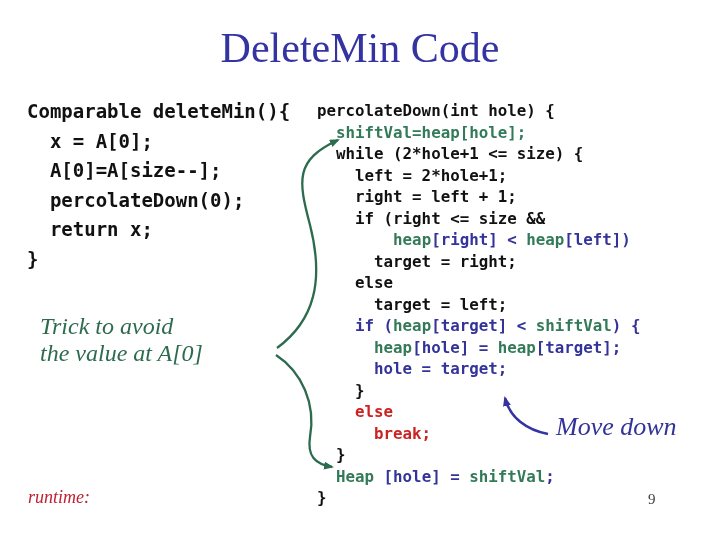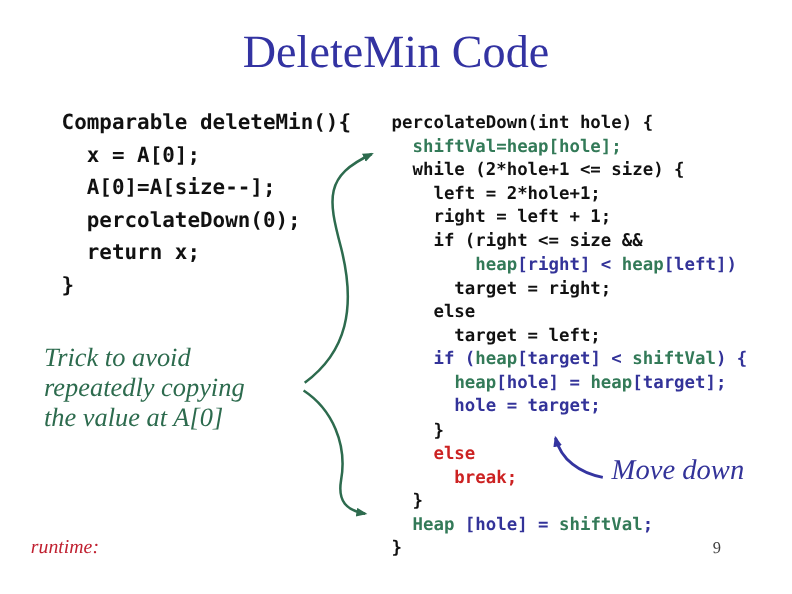--- a/index.html
+++ b/index.html
@@ -32,26 +32,26 @@
     font-weight: bold;
     white-space: pre;
   }
   .code-left {
     left: 27px; top: 97px;
     font-size: 19px;
     line-height: 29.6px;
     color: var(--code_black, #111);
   }
   .code-right {
-    left: 327px; top: 100px;
+    left: 317px; top: 100px;
     font-size: 15.8px;
     line-height: 21.5px;
     color: var(--code_black, #111);
   }
-  .code-line { white-space: pre; margin-left: 29px; }
+  .code-line { white-space: pre; }
   .trick-note {
     position: absolute;
     left: 40px; top: 313px;
     width: 240px;
     text-align: left;
     font-style: italic;
     font-size: 24px;
     line-height: 27px;
     color: var(--note_green, #2d6b4e);
   }
@@ -89,21 +89,20 @@
 <div class="slide">
 
   <h1 class="title">DeleteMin Code</h1>
 
   <div class="code code-left"><div class="code-line"><span style="color: rgb(17, 17, 17);">Comparable deleteMin(){</span></div><div class="code-line"><span style="color: rgb(17, 17, 17);">  x = A[0];</span></div><div class="code-line"><span style="color: rgb(17, 17, 17);">  A[0]=A[size--];</span></div><div class="code-line"><span style="color: rgb(17, 17, 17);">  percolateDown(0);</span></div><div class="code-line"><span style="color: rgb(17, 17, 17);">  return x;</span></div><div class="code-line"><span style="color: rgb(17, 17, 17);">}</span></div></div>
 
   <div class="code code-right"><div class="code-line"><span style="color: rgb(17, 17, 17);">percolateDown(int hole) {</span></div><div class="code-line"><span style="color: rgb(51, 122, 88);">  shiftVal=heap[hole];</span></div><div class="code-line"><span style="color: rgb(17, 17, 17);">  while (2*hole+1 &lt;= size) {</span></div><div class="code-line"><span style="color: rgb(17, 17, 17);">    left = 2*hole+1;</span></div><div class="code-line"><span style="color: rgb(17, 17, 17);">    right = left + 1;</span></div><div class="code-line"><span style="color: rgb(17, 17, 17);">    if (right &lt;= size &amp;&amp;</span></div><div class="code-line"><span style="color: rgb(17, 17, 17);">        </span><span style="color: rgb(51, 122, 88);">heap</span><span style="color: rgb(51, 51, 153);">[right] &lt; </span><span style="color: rgb(51, 122, 88);">heap</span><span style="color: rgb(51, 51, 153);">[left])</span></div><div class="code-line"><span style="color: rgb(17, 17, 17);">      target = right;</span></div><div class="code-line"><span style="color: rgb(17, 17, 17);">    else</span></div><div class="code-line"><span style="color: rgb(17, 17, 17);">      target = left;</span></div><div class="code-line"><span style="color: rgb(51, 51, 153);">    if (</span><span style="color: rgb(51, 122, 88);">heap</span><span style="color: rgb(51, 51, 153);">[target] &lt; </span><span style="color: rgb(51, 122, 88);">shiftVal</span><span style="color: rgb(51, 51, 153);">) {</span></div><div class="code-line"><span style="color: rgb(51, 51, 153);">      </span><span style="color: rgb(51, 122, 88);">heap</span><span style="color: rgb(51, 51, 153);">[hole] = </span><span style="color: rgb(51, 122, 88);">heap</span><span style="color: rgb(51, 51, 153);">[target];</span></div><div class="code-line"><span style="color: rgb(51, 51, 153);">      hole = target;</span></div><div class="code-line"><span style="color: rgb(17, 17, 17);">    }</span></div><div class="code-line"><span style="color: rgb(204, 34, 34);">    else</span></div><div class="code-line"><span style="color: rgb(204, 34, 34);">      break;</span></div><div class="code-line"><span style="color: rgb(17, 17, 17);">  }</span></div><div class="code-line"><span style="color: rgb(17, 17, 17);">  </span><span style="color: rgb(51, 122, 88);">Heap</span><span style="color: rgb(51, 51, 153);"> [hole] = </span><span style="color: rgb(51, 122, 88);">shiftVal</span><span style="color: rgb(51, 51, 153);">;</span></div><div class="code-line"><span style="color: rgb(17, 17, 17);">}</span></div></div>
 
   <div class="trick-note">
     <div>Trick to avoid</div>
-    <div>repeatedly copying</div>
     <div>the value at A[0]</div>
   </div>
 
   <div class="move-down">Move down</div>
 
   <div class="runtime">runtime:</div>
 
   <div class="page-num">9</div>
 
   <svg class="arrows" viewBox="0 0 720 540">

